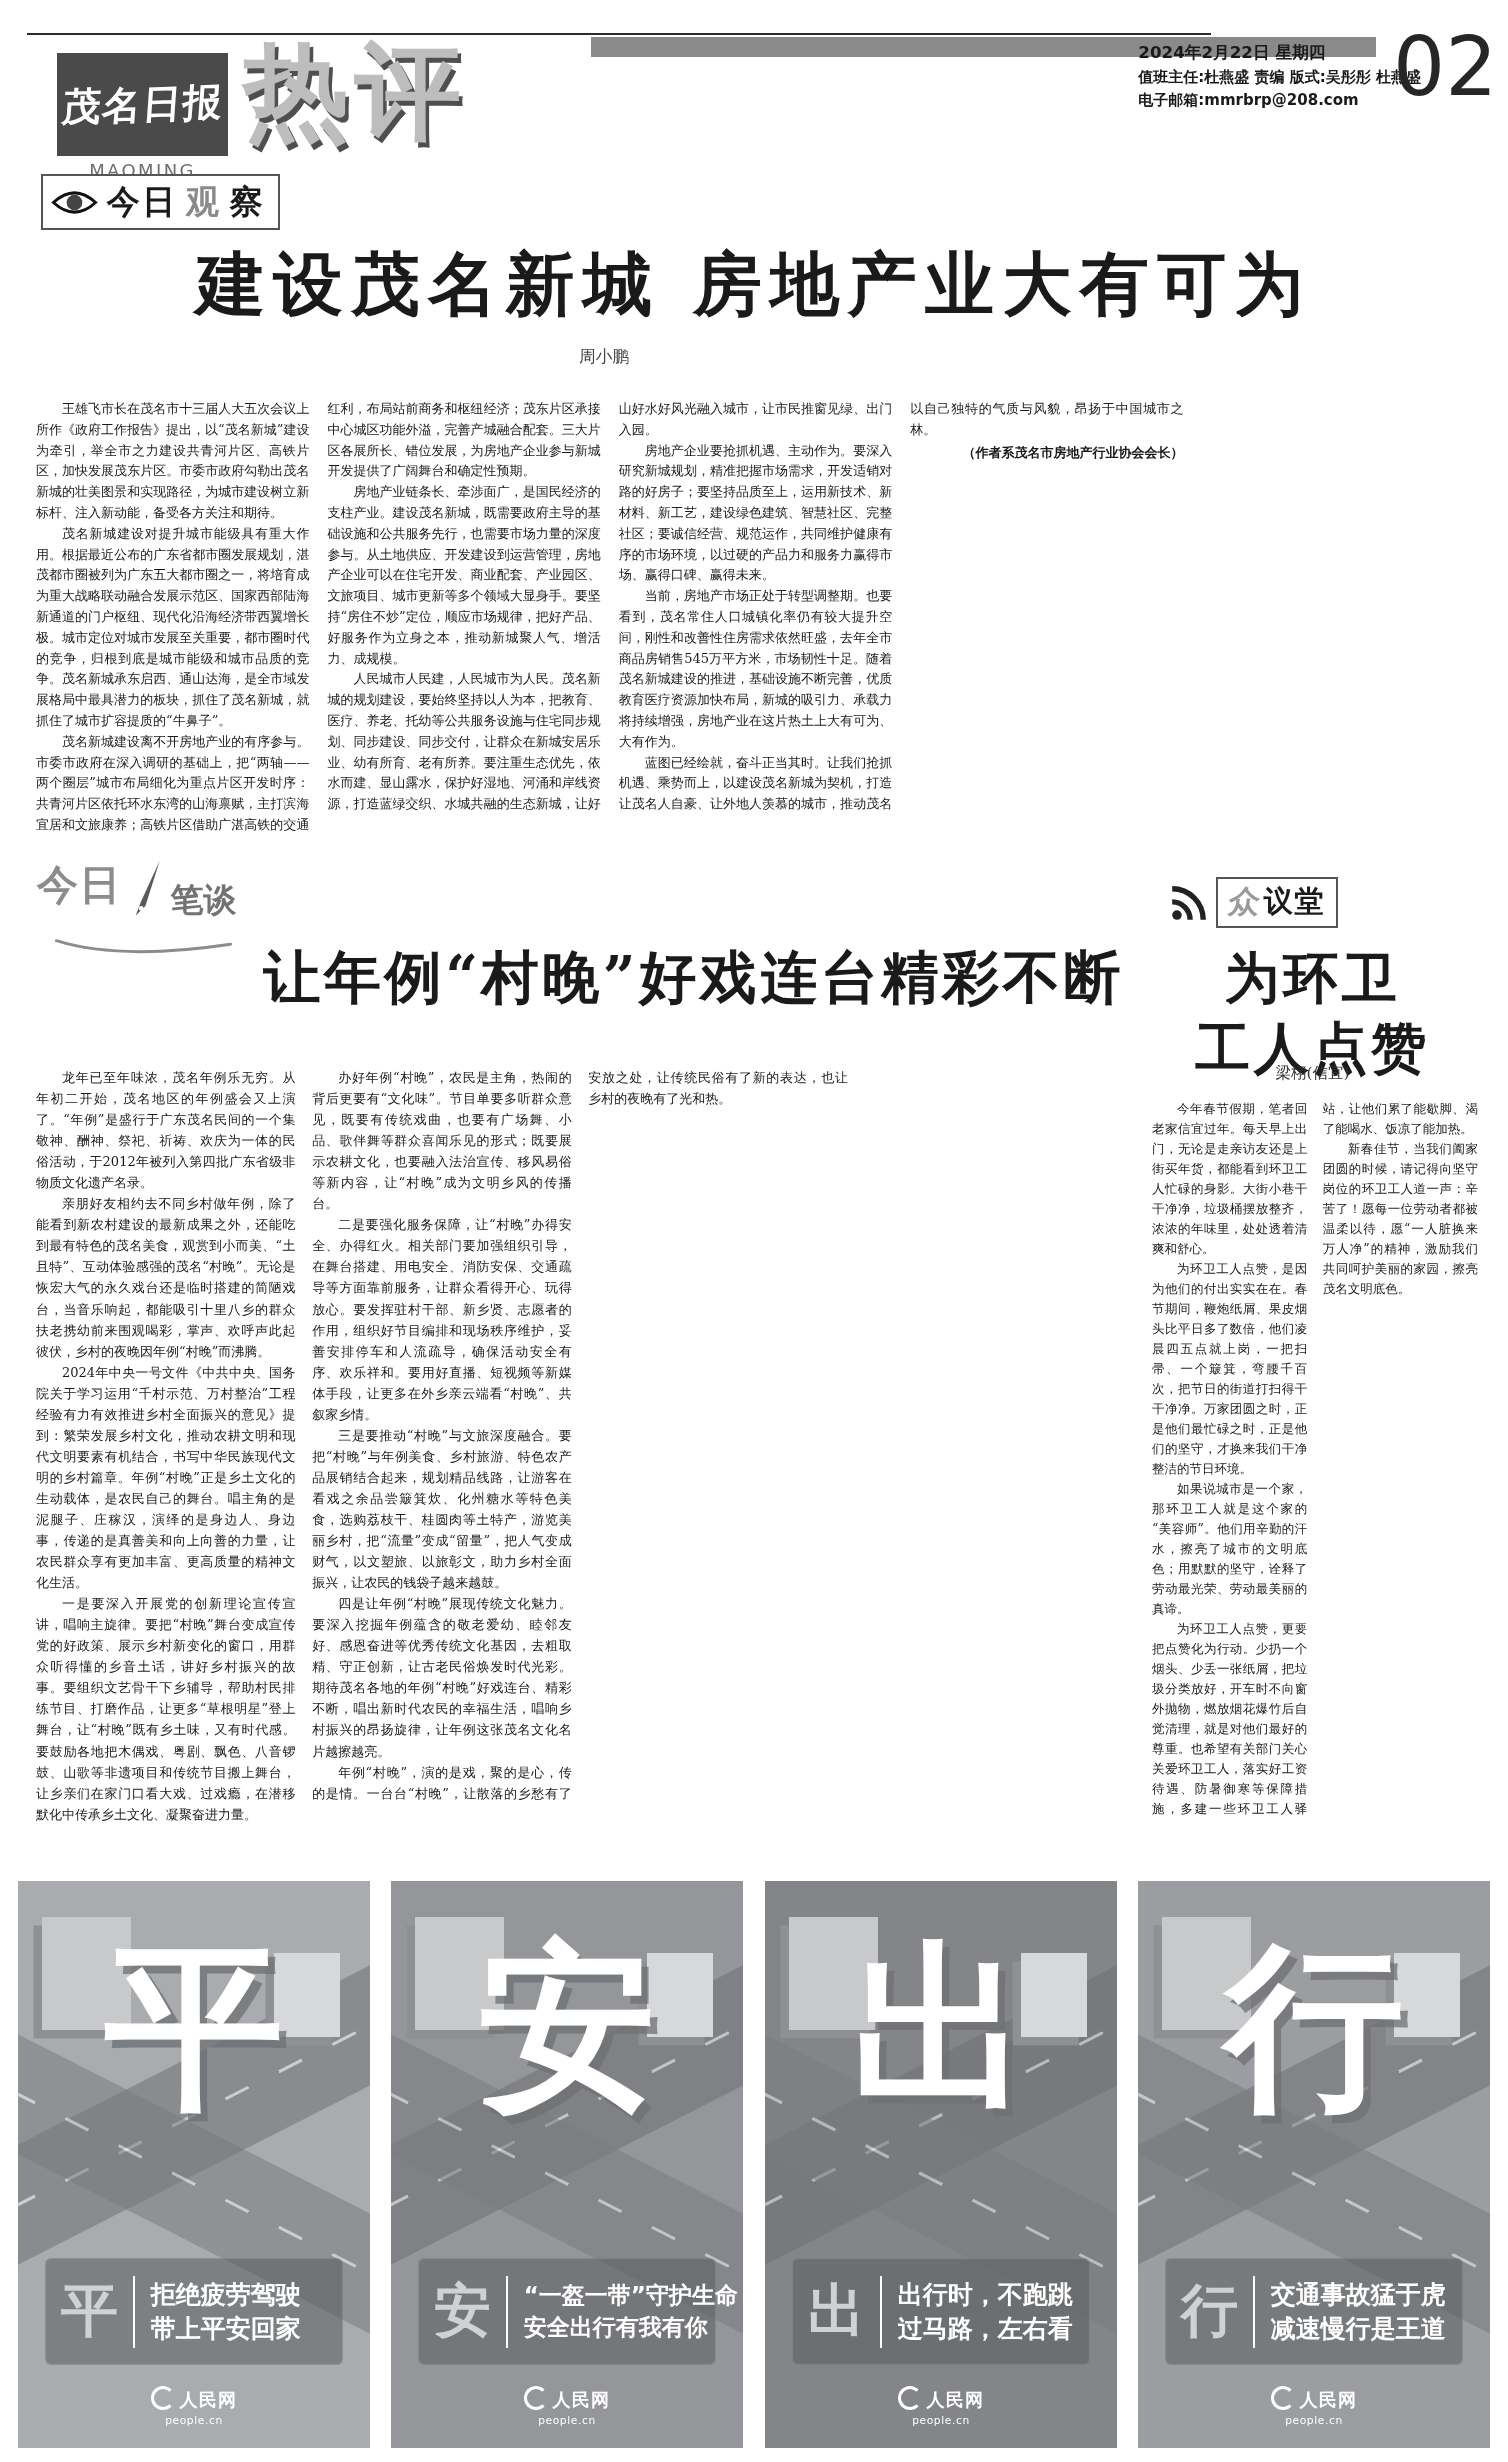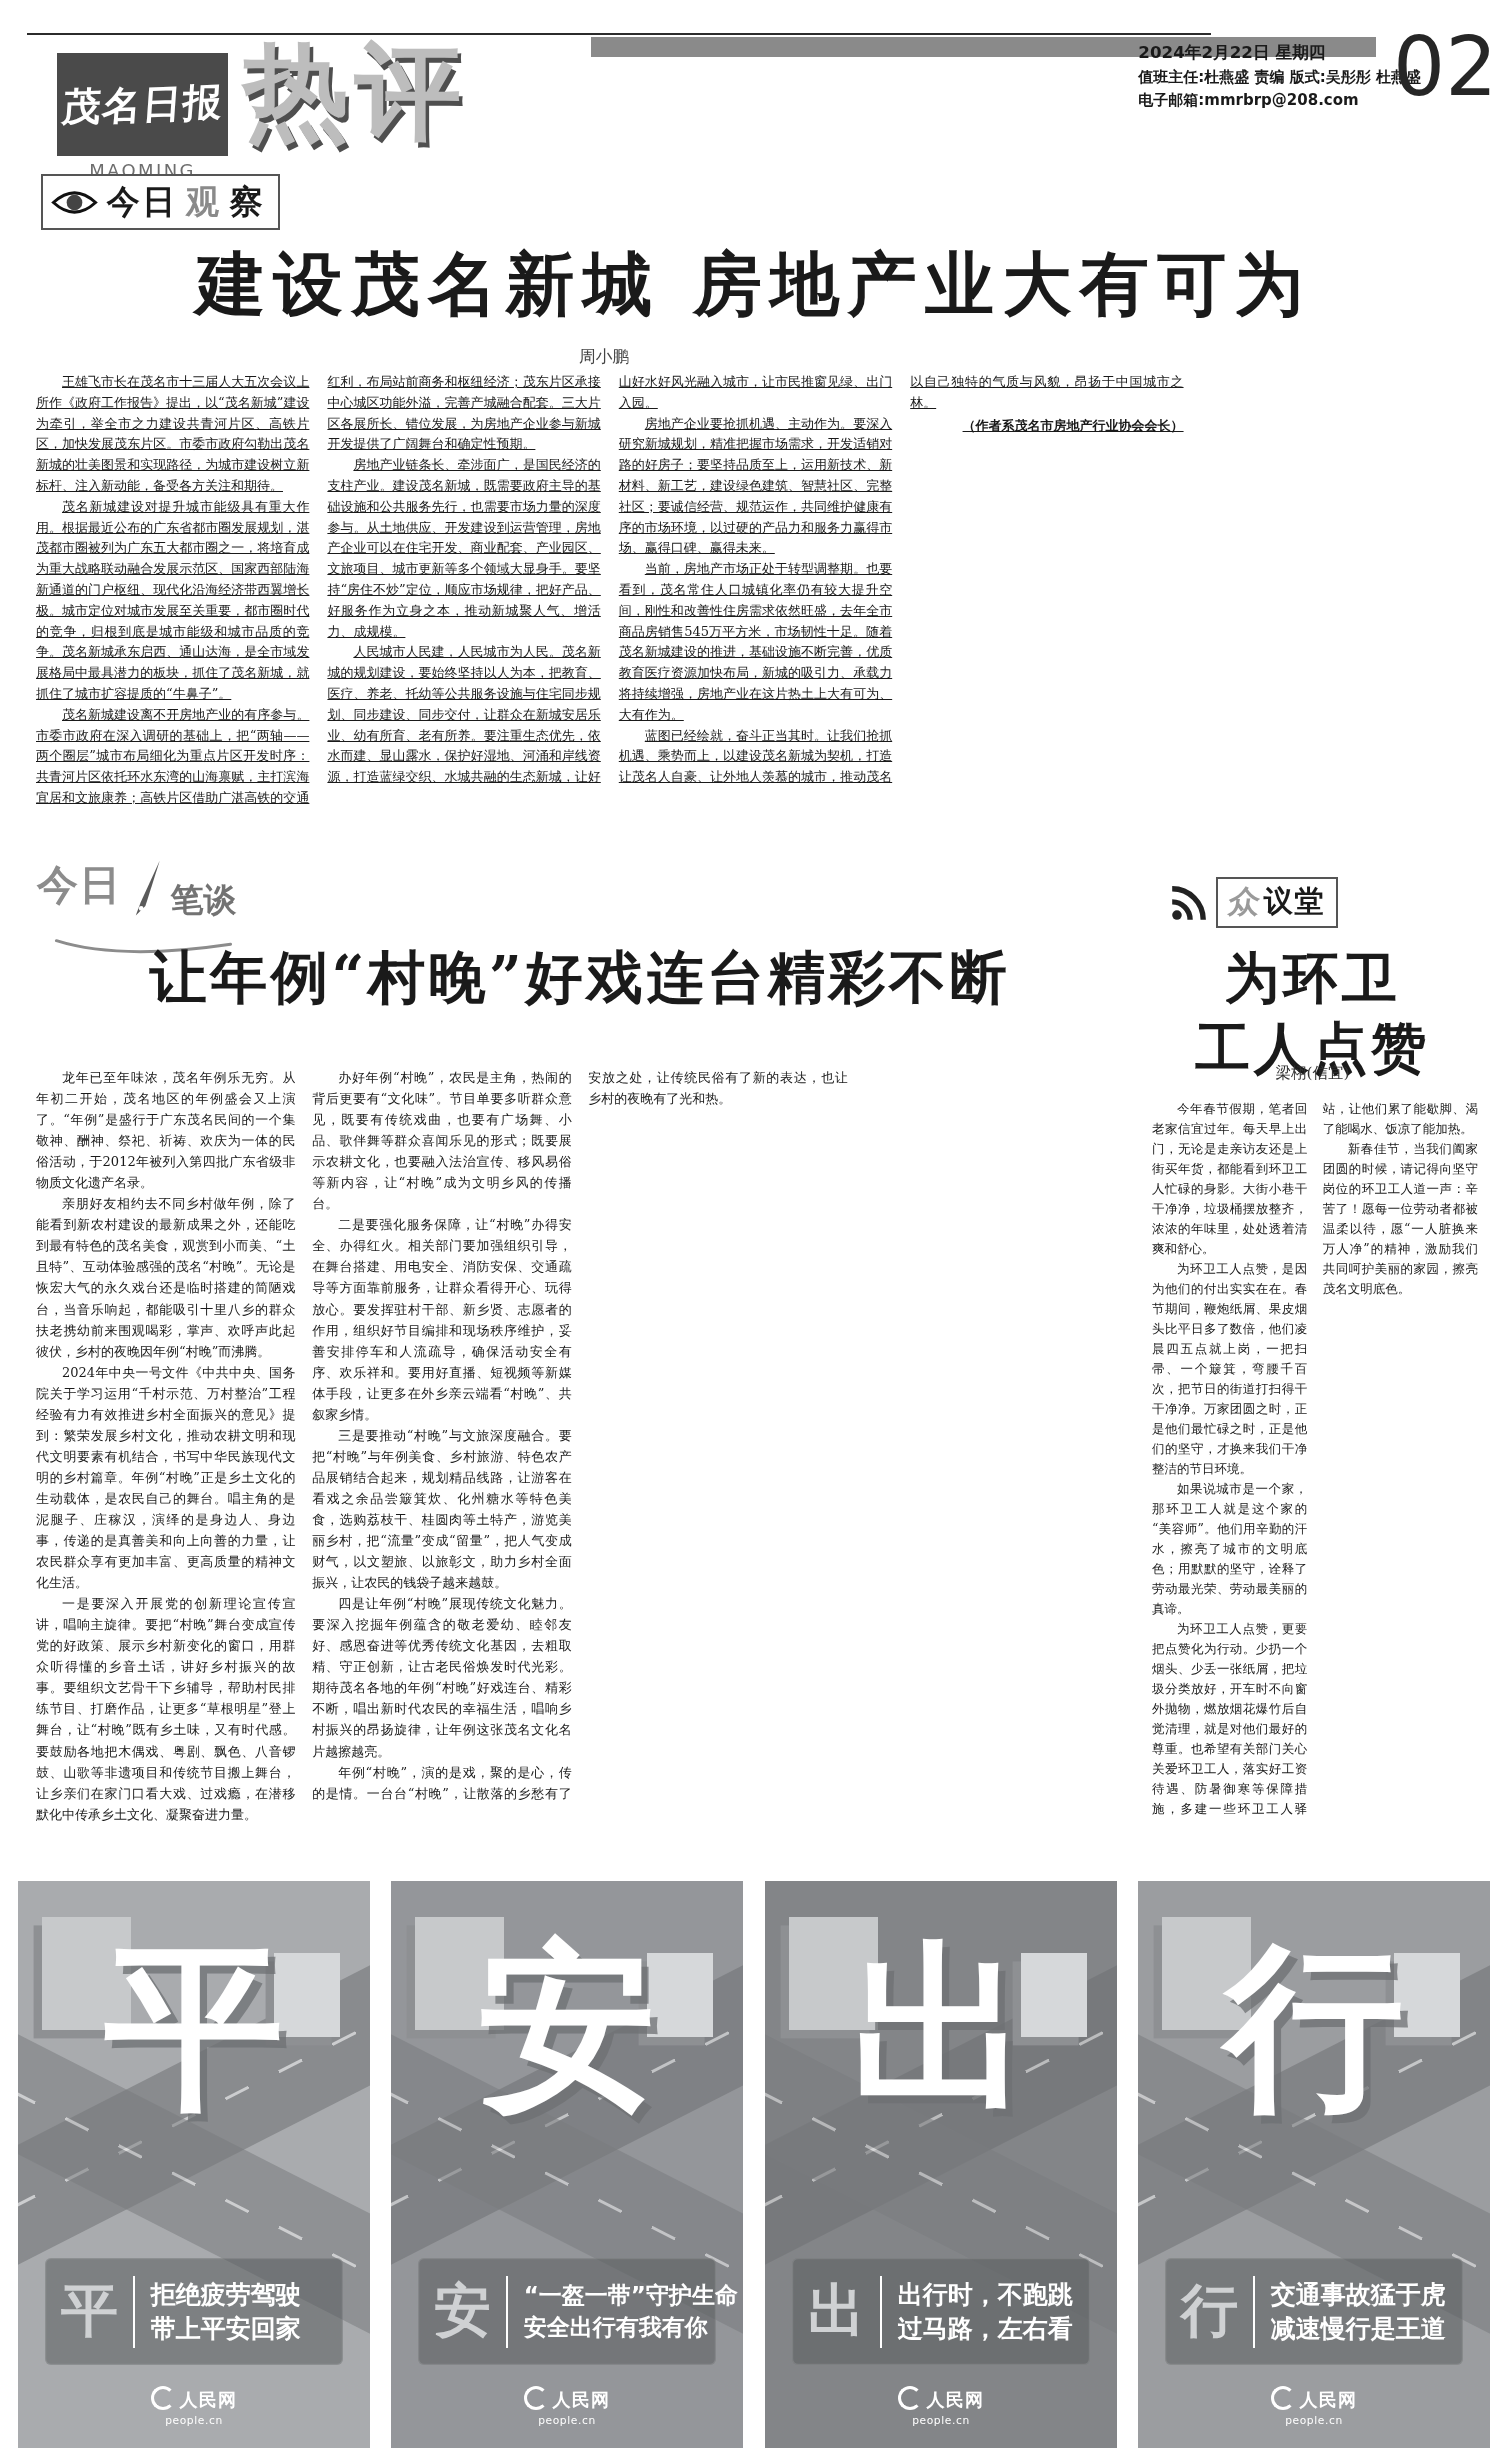--- a/index.html
+++ b/index.html
@@ -28,35 +28,35 @@
   .observe-label{position:absolute;left:41px;top:174px;border:2.4px solid #555;padding:3.6px 13px 3.6px 8.4px;
                  display:flex;align-items:center;gap:8.4px;background:#fff;}
   .observe-label .txt{font-size:33px;font-weight:900;letter-spacing:2.4px;}
   .observe-label .gray{color:#8a8a8a;}
   .eye-icon{width:47px;height:29px;flex:0 0 auto;}
 
   .headline1{position:absolute;left:0;top:243px;width:1508px;text-align:center;font-size:69px;
              font-weight:900;letter-spacing:8.4px;line-height:1.2;}
   .byline1{position:absolute;left:0;top:345px;width:1208px;text-align:center;font-size:16.7px;color:#444;}
 
-  .article1{position:absolute;left:36px;top:372px;width:1439px;height:437px;
+  .article1{position:absolute;left:36px;top:399px;width:1439px;height:437px;
             column-count:5;column-gap:18px;column-fill:auto;overflow:hidden;
-            font-size:13px;line-height:1.6;text-align:justify;text-decoration:underline;}
+            font-size:13px;line-height:1.6;text-align:justify;}
   .article1 p,.article2 p,.article3 p{margin:0;text-indent:2em;}
   .credit-line{font-weight:700;text-indent:0 !important;text-align:right;
                font-family:"DejaVu Sans","Liberation Sans",sans-serif;font-size:13px;margin-top:2.4px !important;}
 
   
   .bitan-label{position:absolute;left:37px;top:858px;display:flex;align-items:flex-start;gap:3.6px;}
   .bitan-label .t1{font-size:41px;font-weight:900;color:#8c8c8c;letter-spacing:1.2px;}
   .bitan-label .t2{font-size:33px;font-weight:900;color:#737373;margin-top:20px;}
   .pen-icon{width:42px;height:66px;}
   .bitan-swoosh{position:absolute;left:54px;top:936px;width:179px;height:20px;}
 
-  .headline2{position:absolute;left:36px;top:944px;width:1088px;text-align:center;font-size:57px;
+  .headline2{position:absolute;left:36px;top:944px;width:1088px;text-align:right;font-size:57px;
              font-weight:900;letter-spacing:3.6px;line-height:1.15;}
   .byline2{position:absolute;left:36px;top:1025px;width:1056px;text-align:right;font-size:15.5px;color:#333;}
   .article2{position:absolute;left:36px;top:1067px;width:1088px;height:770px;
             column-count:4;column-gap:16.7px;column-fill:auto;overflow:hidden;
             font-size:13px;line-height:1.62;text-align:justify;}
 
   
   .yitang-label{position:absolute;left:1171px;top:877px;display:flex;align-items:center;gap:8.4px;}
   .rss-icon{width:37px;height:37px;}
   .yitang-box{border:2.4px solid #555;padding:2.4px 10.7px;display:flex;align-items:center;gap:3.6px;}

